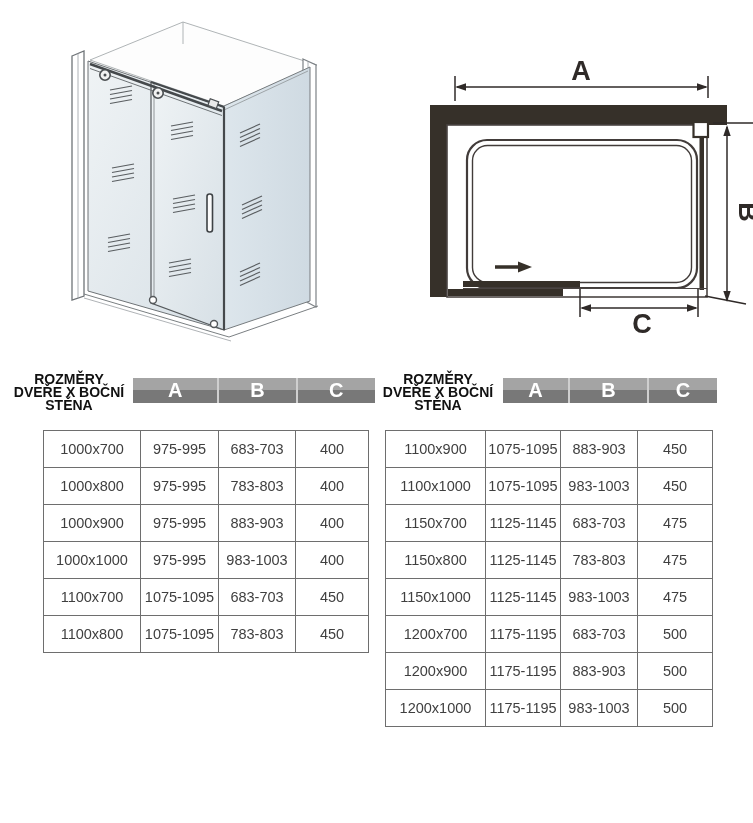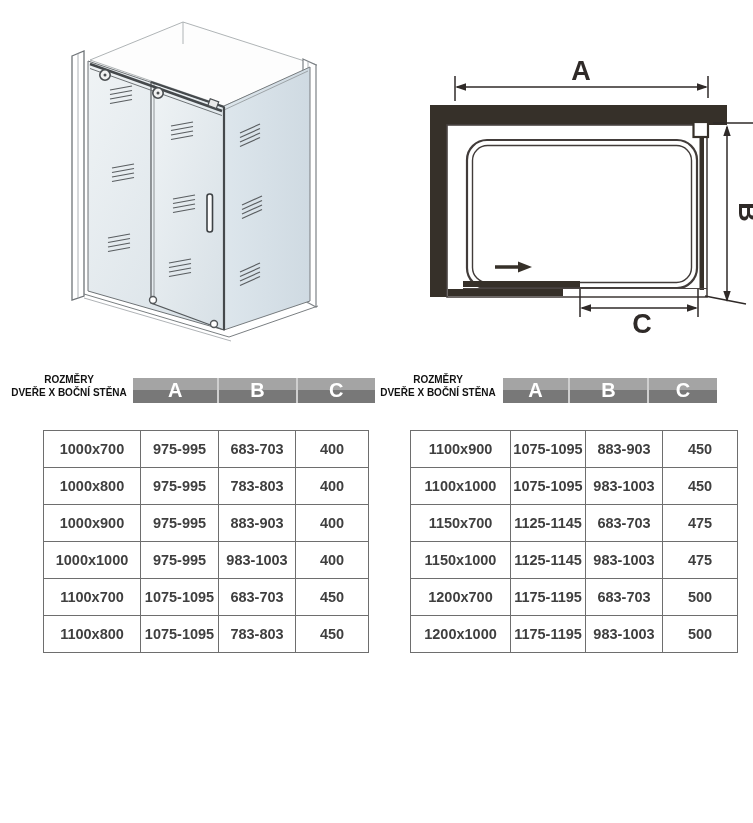--- a/index.html
+++ b/index.html
@@ -4,35 +4,35 @@
 <style>
   html,body{margin:0;padding:0;}
   body{
     width:753px;height:823px;position:relative;background:#ffffff;
     font-family:"Liberation Sans",sans-serif;overflow:hidden;
   }
   .abs{position:absolute;}
   
   .tbl-title{
     position:absolute;text-align:center;font-weight:bold;color:#111;
-    font-size:10px;line-height:13px;letter-spacing:0px;
+    font-size:14px;line-height:13px;letter-spacing:0px;
   }
   
   .hdr-bar{
     position:absolute;height:25px;display:flex;
     background:linear-gradient(to bottom,#a4a4a4 0%,#a4a4a4 48%,#787878 48%,#787878 100%);
   }
   .hdr-cell{
     display:flex;align-items:center;justify-content:center;
     color:#ffffff;font-weight:bold;font-size:20px;
   }
   .hdr-cell + .hdr-cell{border-left:2px solid #cfcfcf;}
   
   table.dim{
-    position:absolute;border-collapse:collapse;table-layout:fixed;font-weight:bold;
+    position:absolute;border-collapse:collapse;table-layout:fixed;
   }
   table.dim td{
     border:1.5px solid #6e6e6e;text-align:center;vertical-align:middle;
     font-size:14.5px;color:#3f3f3f;height:36px;padding:0;
     white-space:nowrap;overflow:hidden;
   }
   svg{display:block;}
 </style>
 </head>
 <body>
@@ -237,21 +237,21 @@
 
 <div class="tbl-title" style="left:376px;top:373px;width:124px">
   <div>ROZMĚRY</div>
   <div>DVEŘE X BOČNÍ STĚNA</div>
 </div>
 <div class="hdr-bar" style="left:503px;top:378px;width:214px">
   <div class="hdr-cell" style="width:65px">A</div>
   <div class="hdr-cell" style="width:77px">B</div>
   <div class="hdr-cell" style="width:68px">C</div>
 </div>
-<table class="dim" style="left:410px;top:430px;width:327px">
+<table class="dim" style="left:385px;top:430px;width:327px">
   <colgroup>
       <col style="width:100px">
       <col style="width:75px">
       <col style="width:77px">
       <col style="width:75px">
     </colgroup>
   <tbody>
       <tr>
         <td>1100x900</td>
         <td>1075-1095</td>
@@ -264,31 +264,43 @@
         <td>983-1003</td>
         <td>450</td>
       </tr>
       <tr>
         <td>1150x700</td>
         <td>1125-1145</td>
         <td>683-703</td>
         <td>475</td>
       </tr>
       <tr>
+        <td>1150x800</td>
+        <td>1125-1145</td>
+        <td>783-803</td>
+        <td>475</td>
+      </tr>
+      <tr>
         <td>1150x1000</td>
         <td>1125-1145</td>
         <td>983-1003</td>
         <td>475</td>
       </tr>
       <tr>
         <td>1200x700</td>
         <td>1175-1195</td>
         <td>683-703</td>
         <td>500</td>
       </tr>
       <tr>
+        <td>1200x900</td>
+        <td>1175-1195</td>
+        <td>883-903</td>
+        <td>500</td>
+      </tr>
+      <tr>
         <td>1200x1000</td>
         <td>1175-1195</td>
         <td>983-1003</td>
         <td>500</td>
       </tr>
     </tbody>
 </table>
 
 </body></html>

